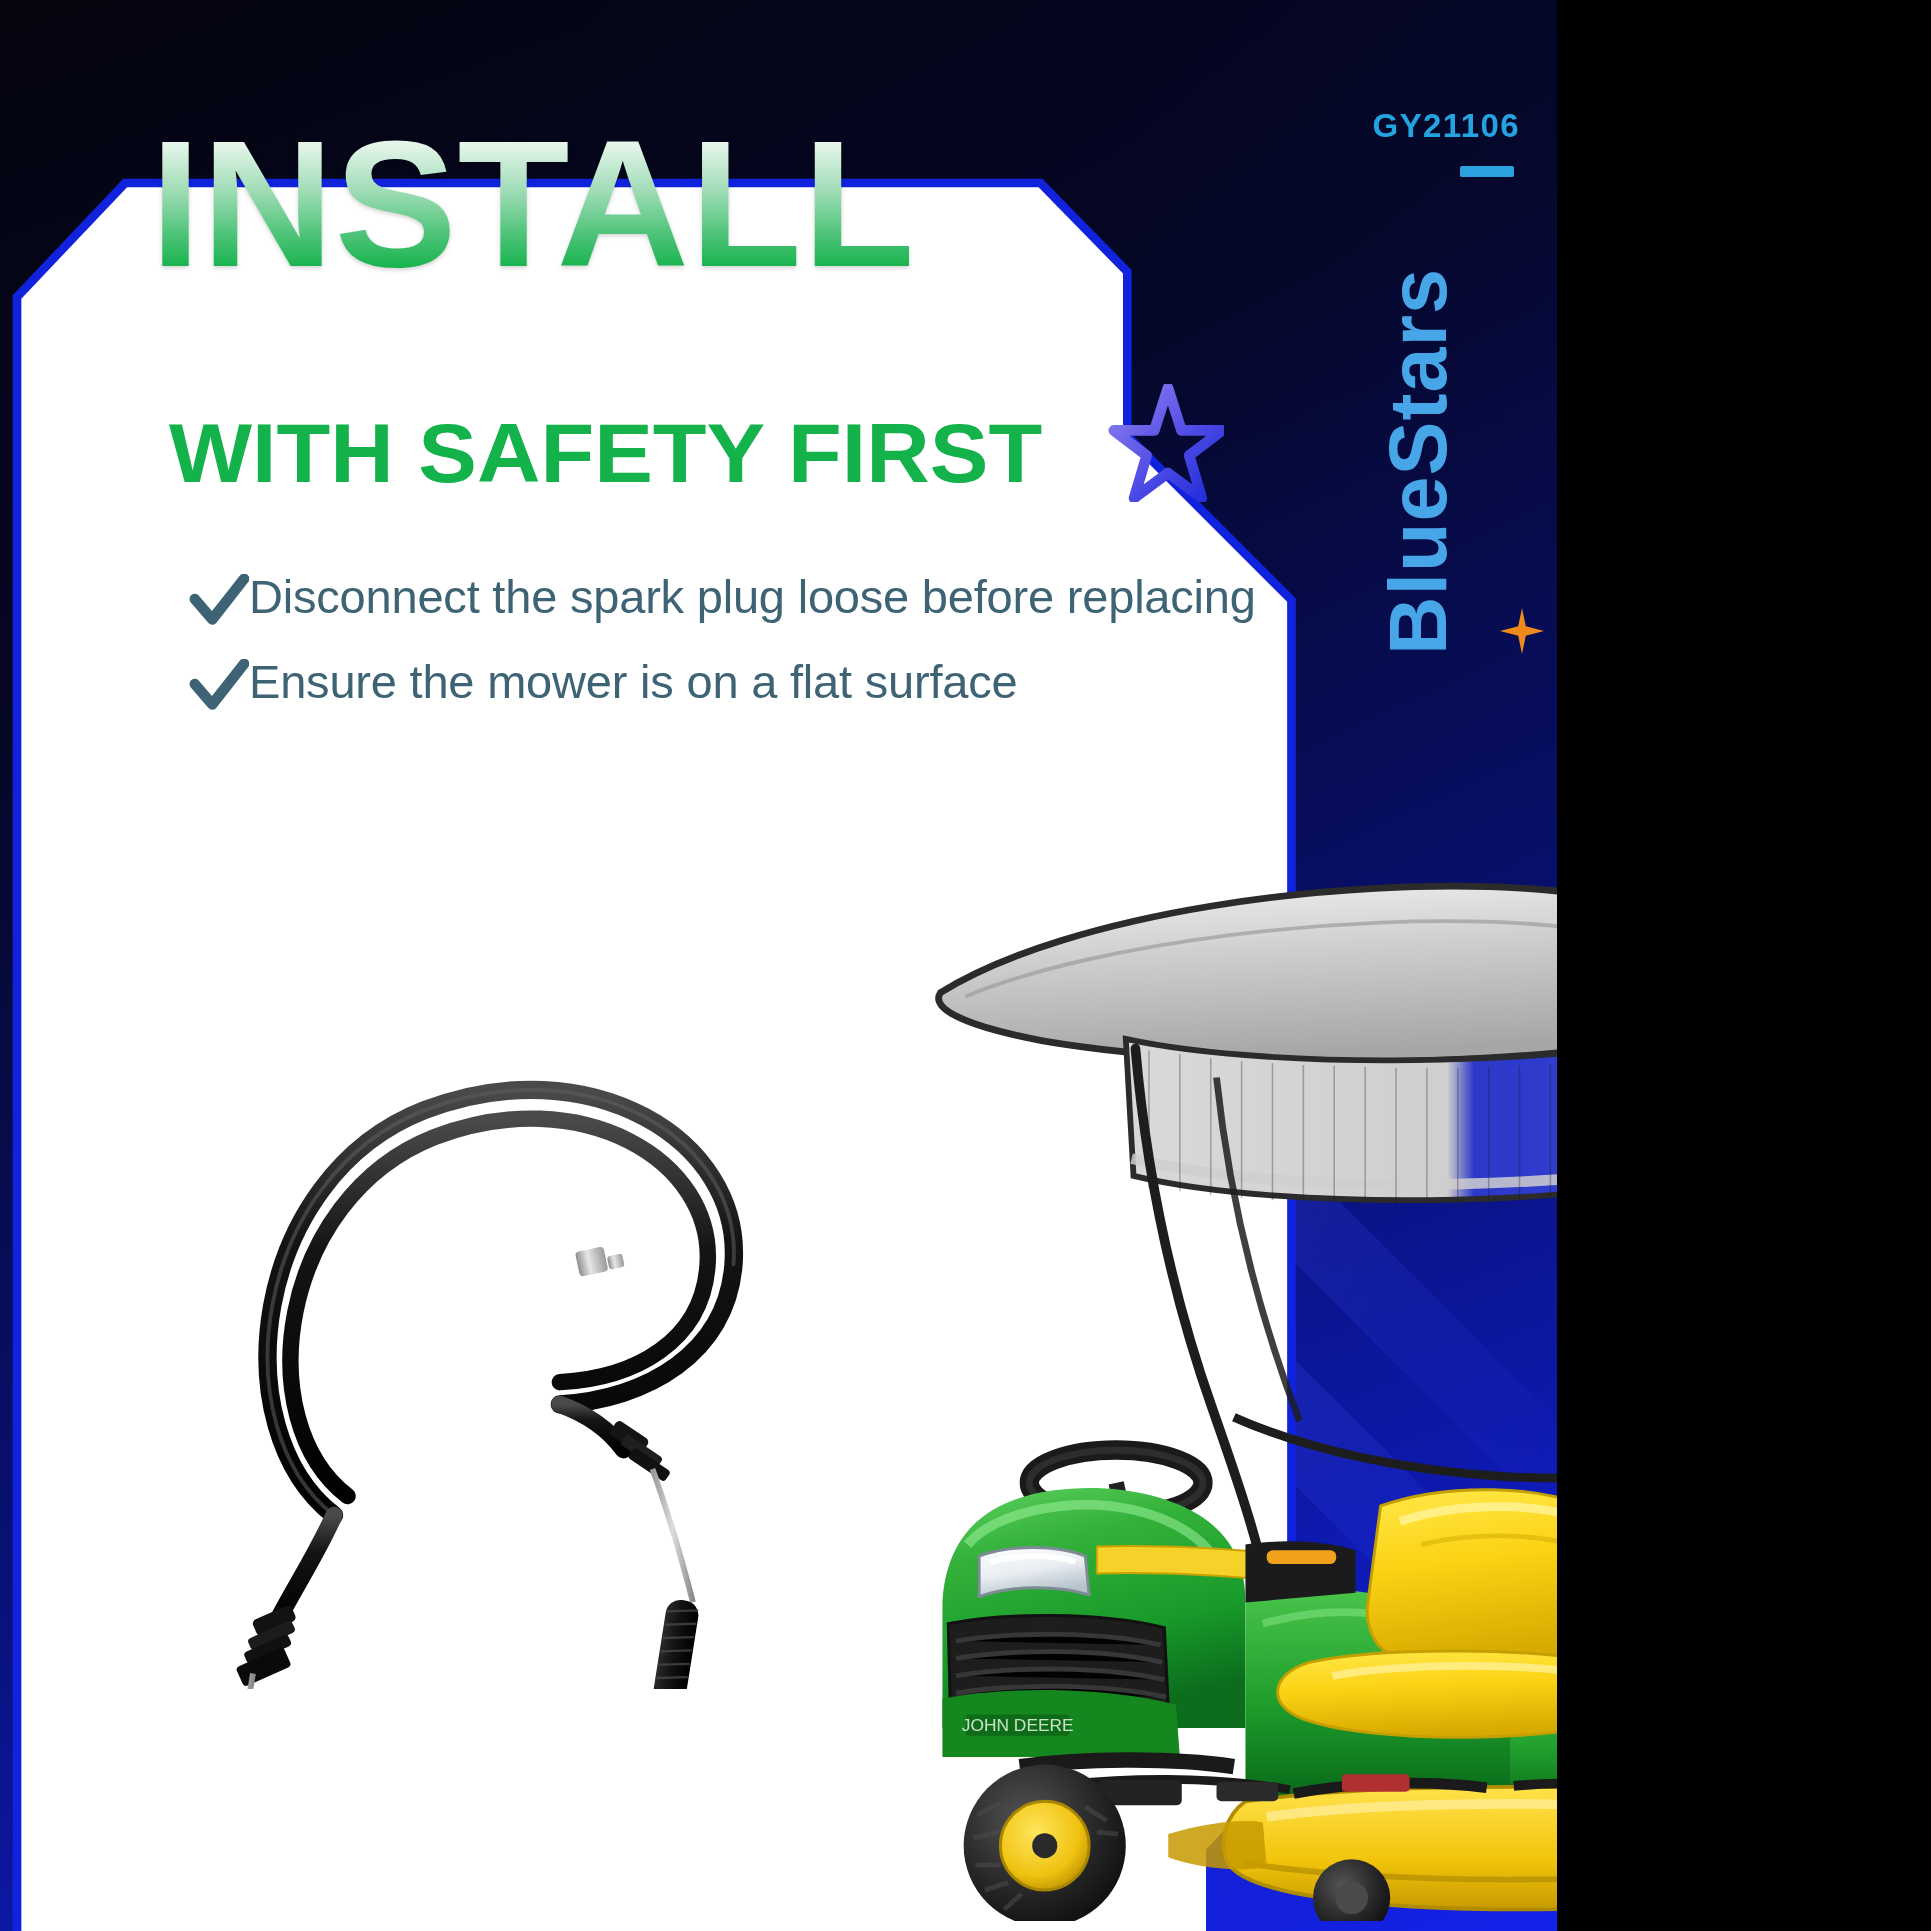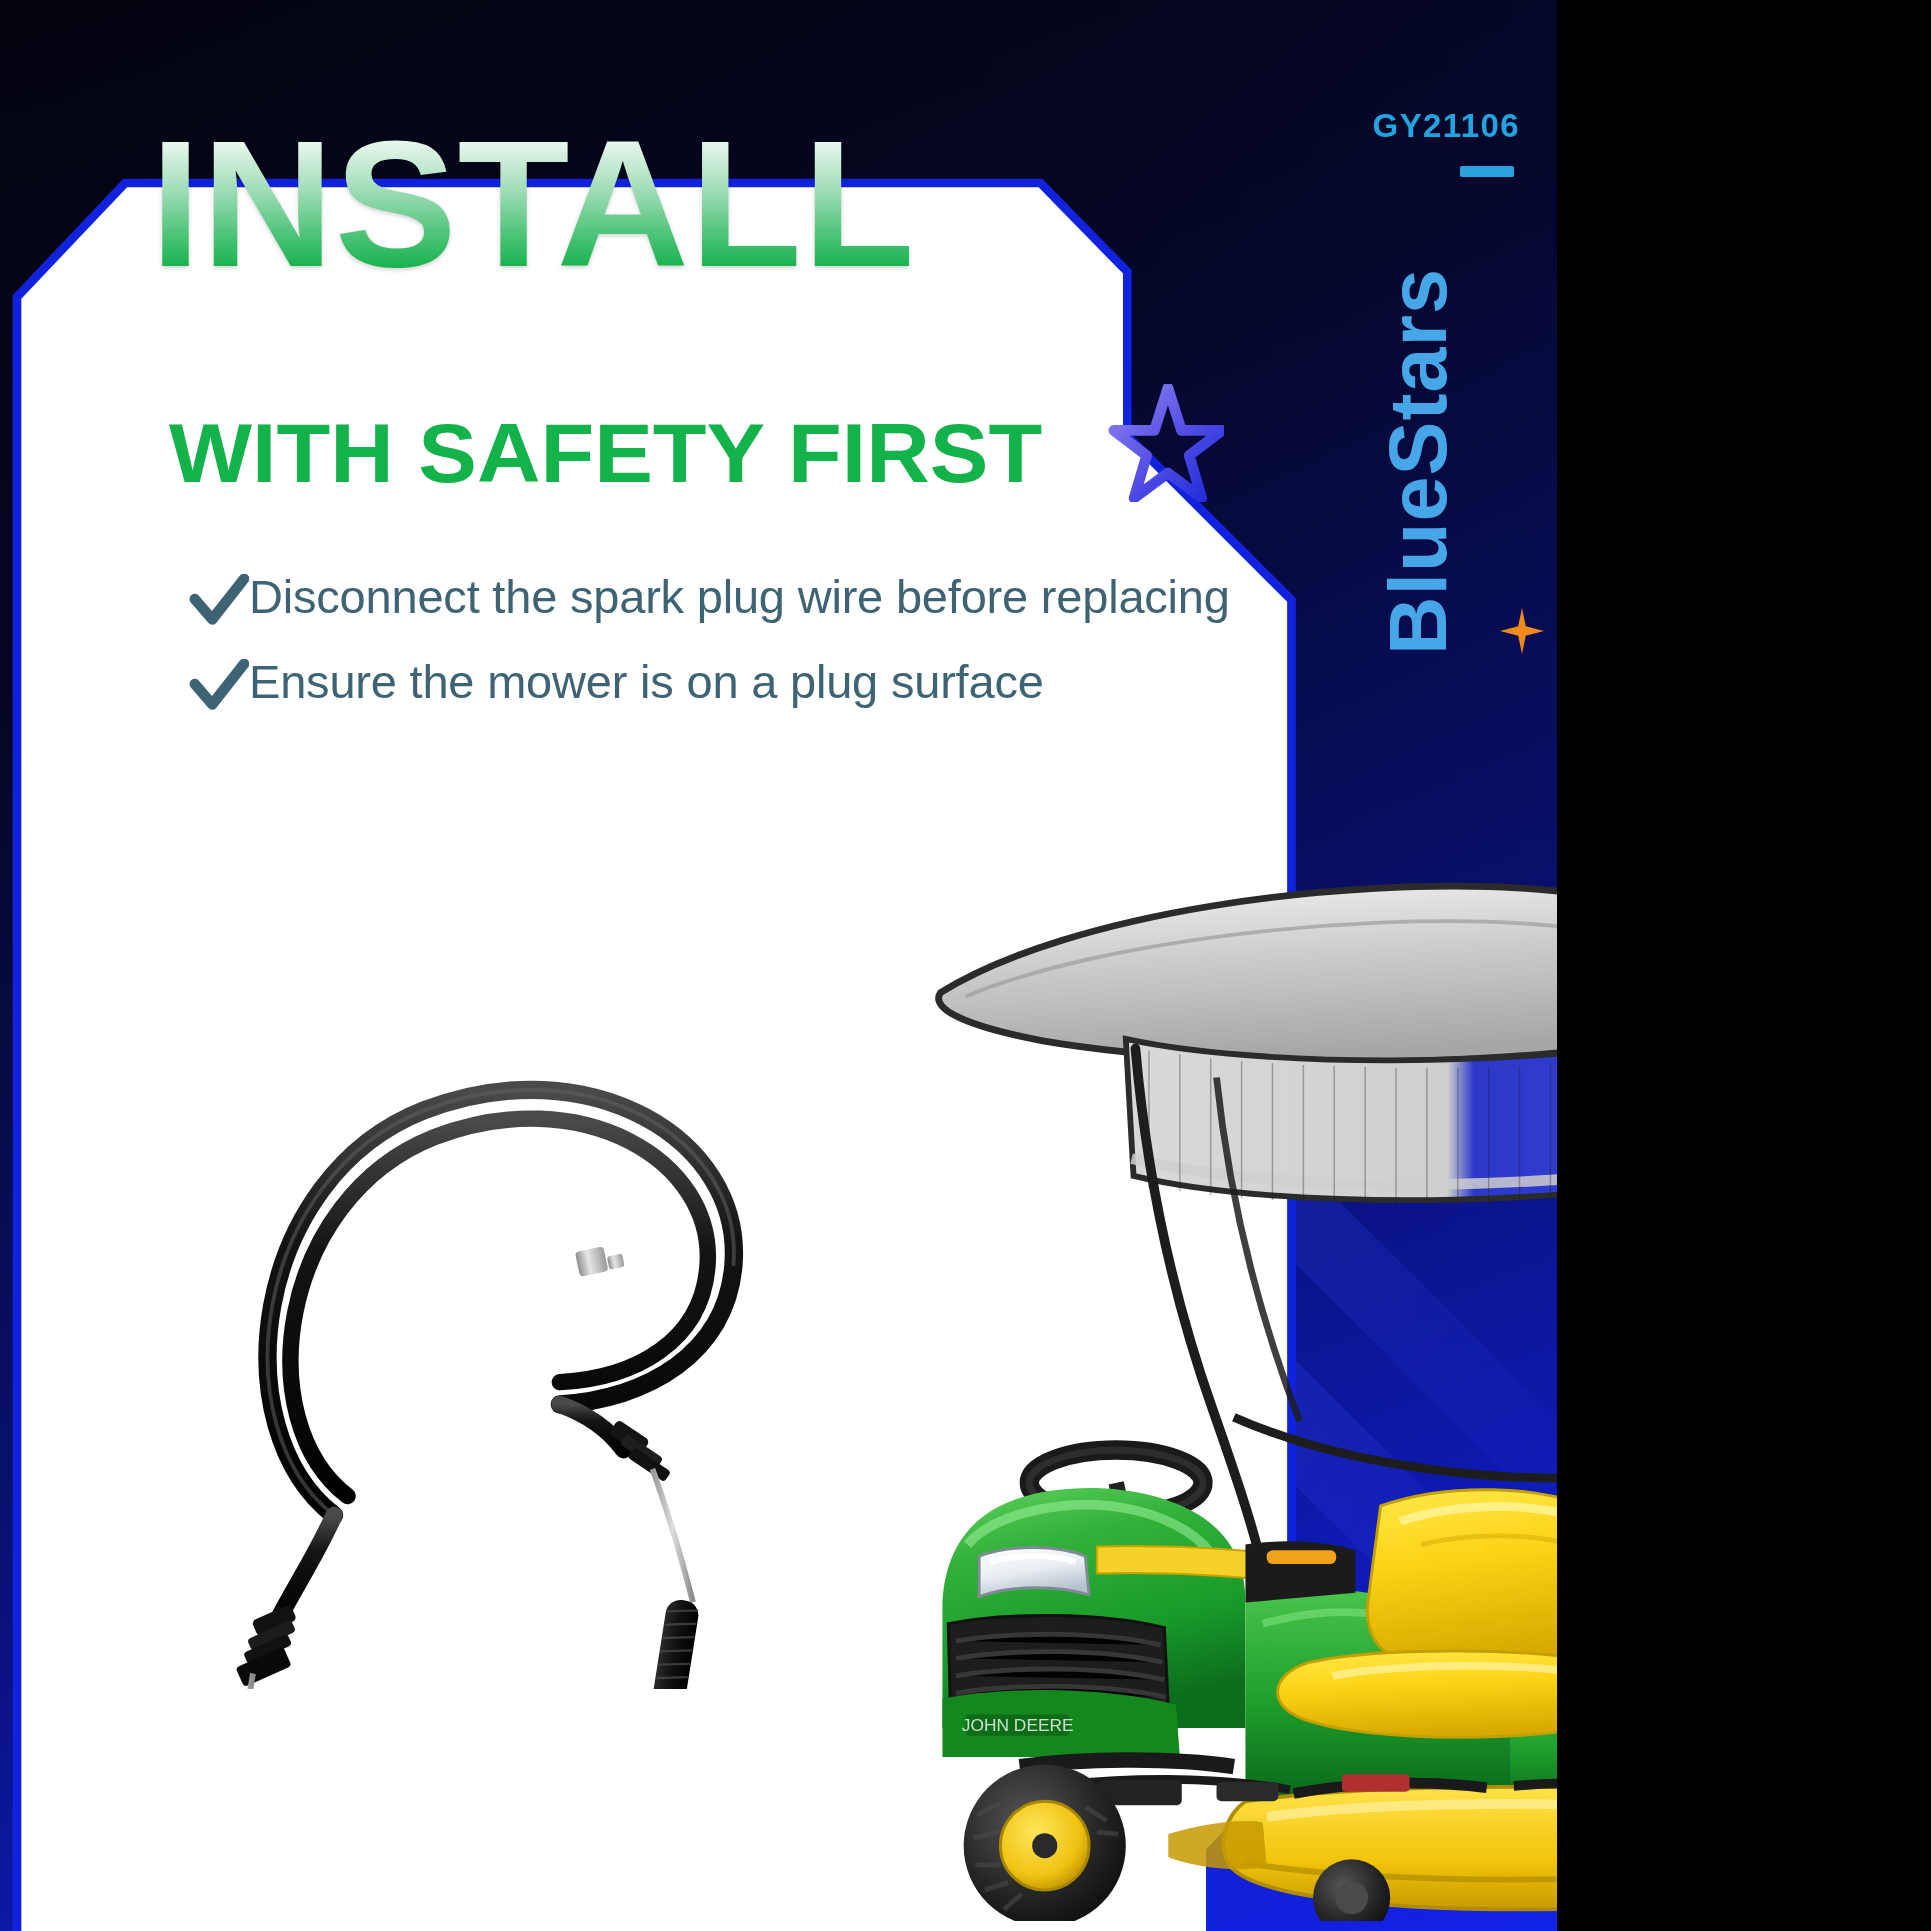--- a/index.html
+++ b/index.html
@@ -126,28 +126,28 @@
     </defs>
     <path d="M62 4 L76 48 L118 48 L84 74 L97 118 L62 92 L27 118 L40 74 L6 48 L48 48 Z" fill="none" stroke="url(#starGrad)" stroke-width="11" stroke-linejoin="round"></path>
   </svg>
 
   <div class="bullets">
 
     <div class="bullet b1">
       <svg class="chk" viewBox="0 0 62 58">
         <path d="M6 26 L24 47 L57 5" fill="none" stroke="#3d6375" stroke-width="11" stroke-linecap="round" stroke-linejoin="round"></path>
       </svg>
-      <div class="btxt">Disconnect the spark plug wire before replacing</div>
+      <div class="btxt">Disconnect the spark plug loose before replacing</div>
     </div>
 
     <div class="bullet b2">
       <svg class="chk" viewBox="0 0 62 58">
         <path d="M6 26 L24 47 L57 5" fill="none" stroke="#3d6375" stroke-width="11" stroke-linecap="round" stroke-linejoin="round"></path>
       </svg>
-      <div class="btxt">Ensure the mower is on a plug surface</div>
+      <div class="btxt">Ensure the mower is on a flat surface</div>
     </div>
 
 
   </div>
 
   <div class="partno">GY21106</div>
   <div class="rail-dash"></div>
   <div class="brand">BlueStars</div>
   <svg class="brand-star" viewBox="0 0 46 48">
     <path d="M23 0 L27 19 L46 24 L27 29 L23 48 L19 29 L0 24 L19 19 Z" fill="#f08a1c"></path>

